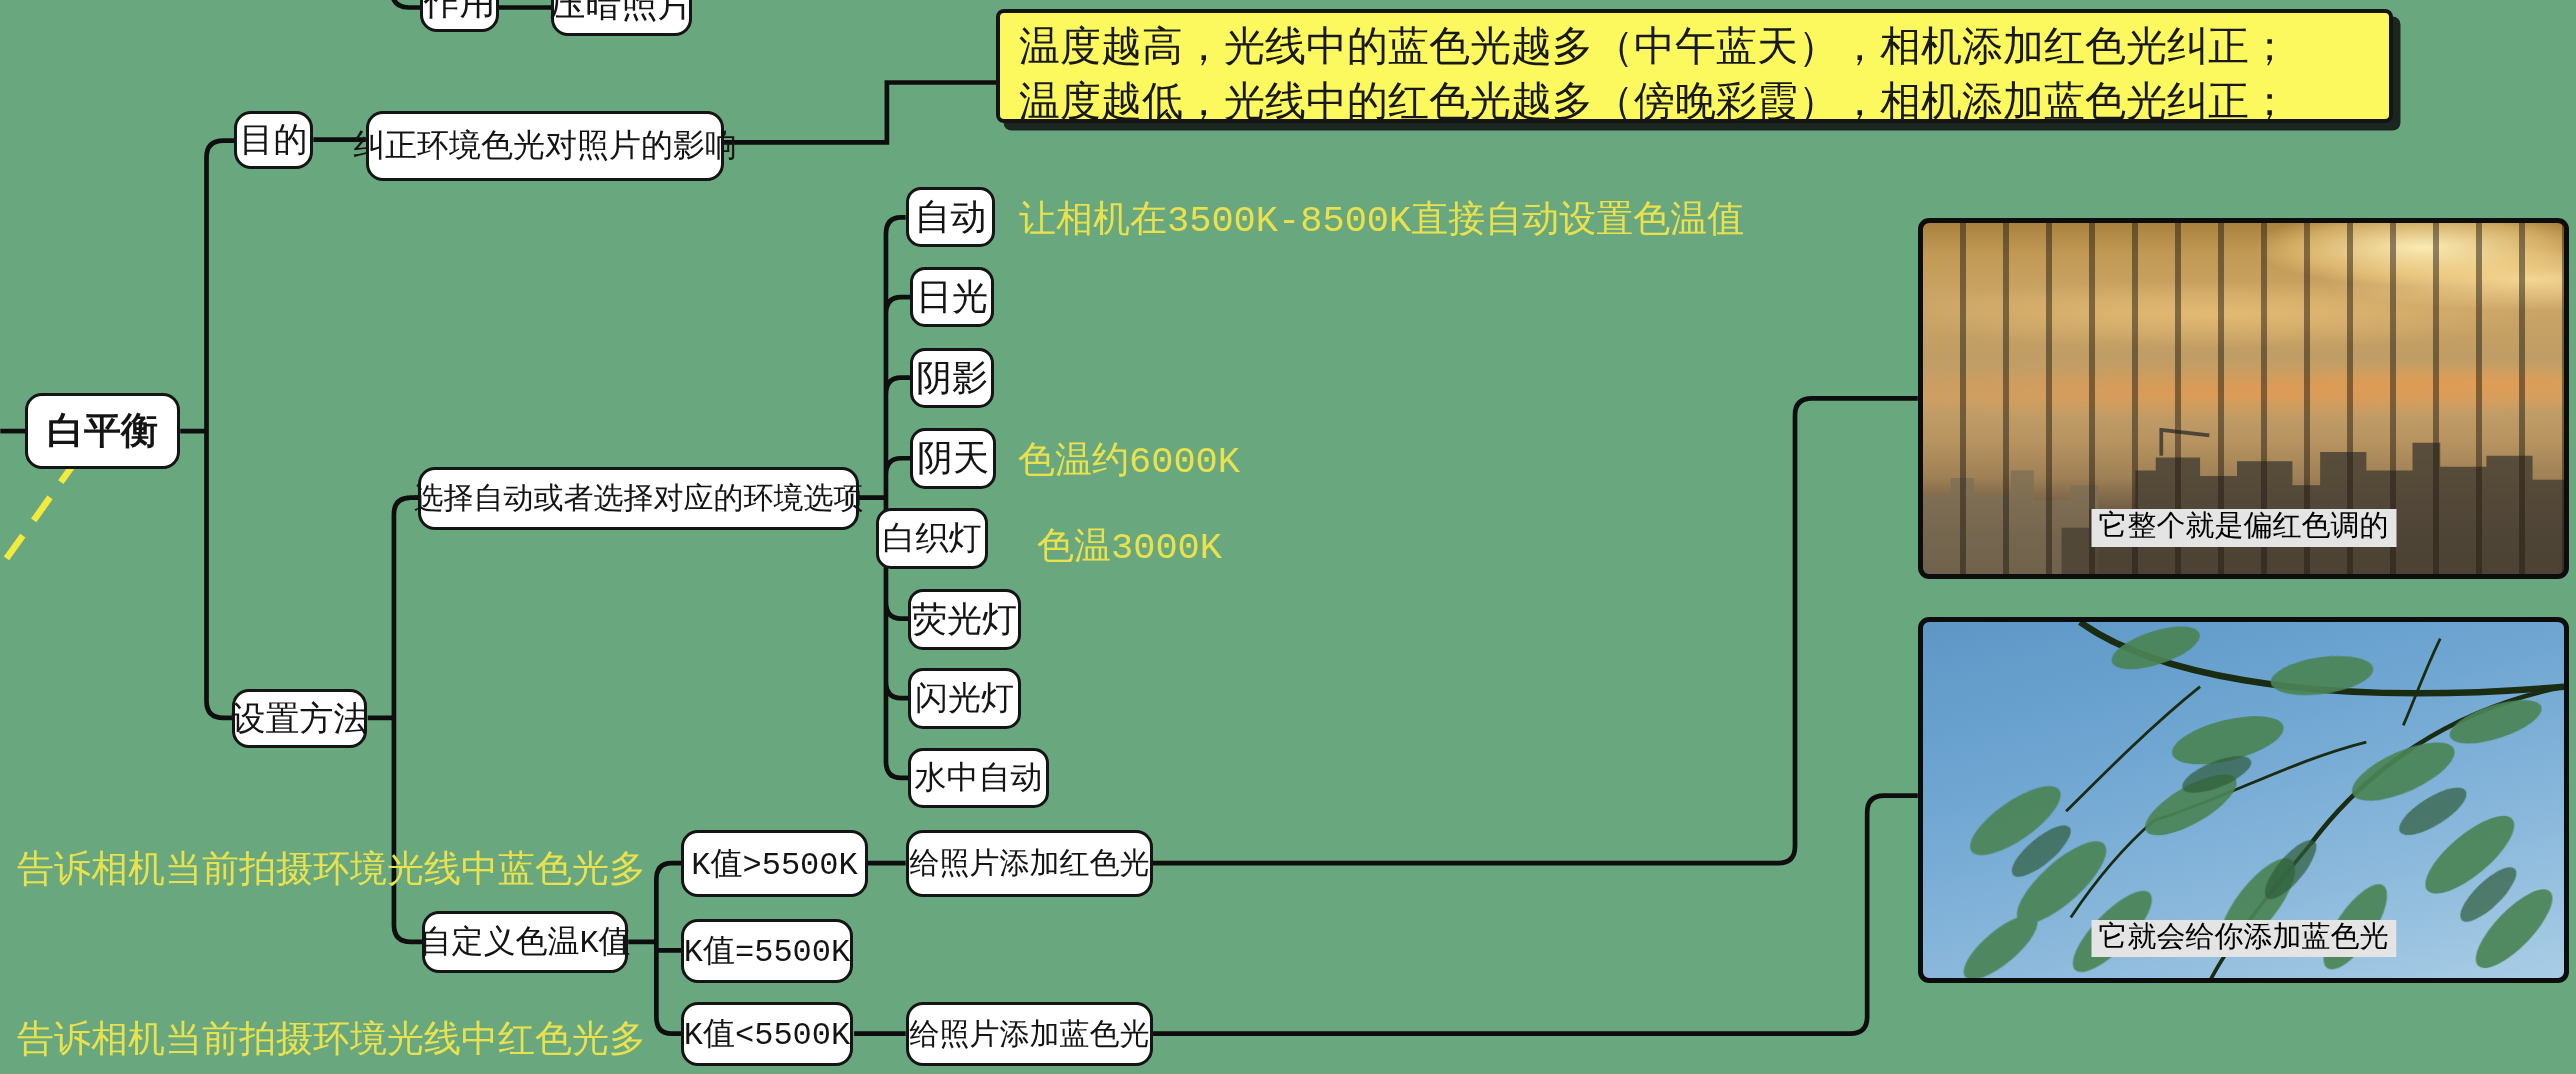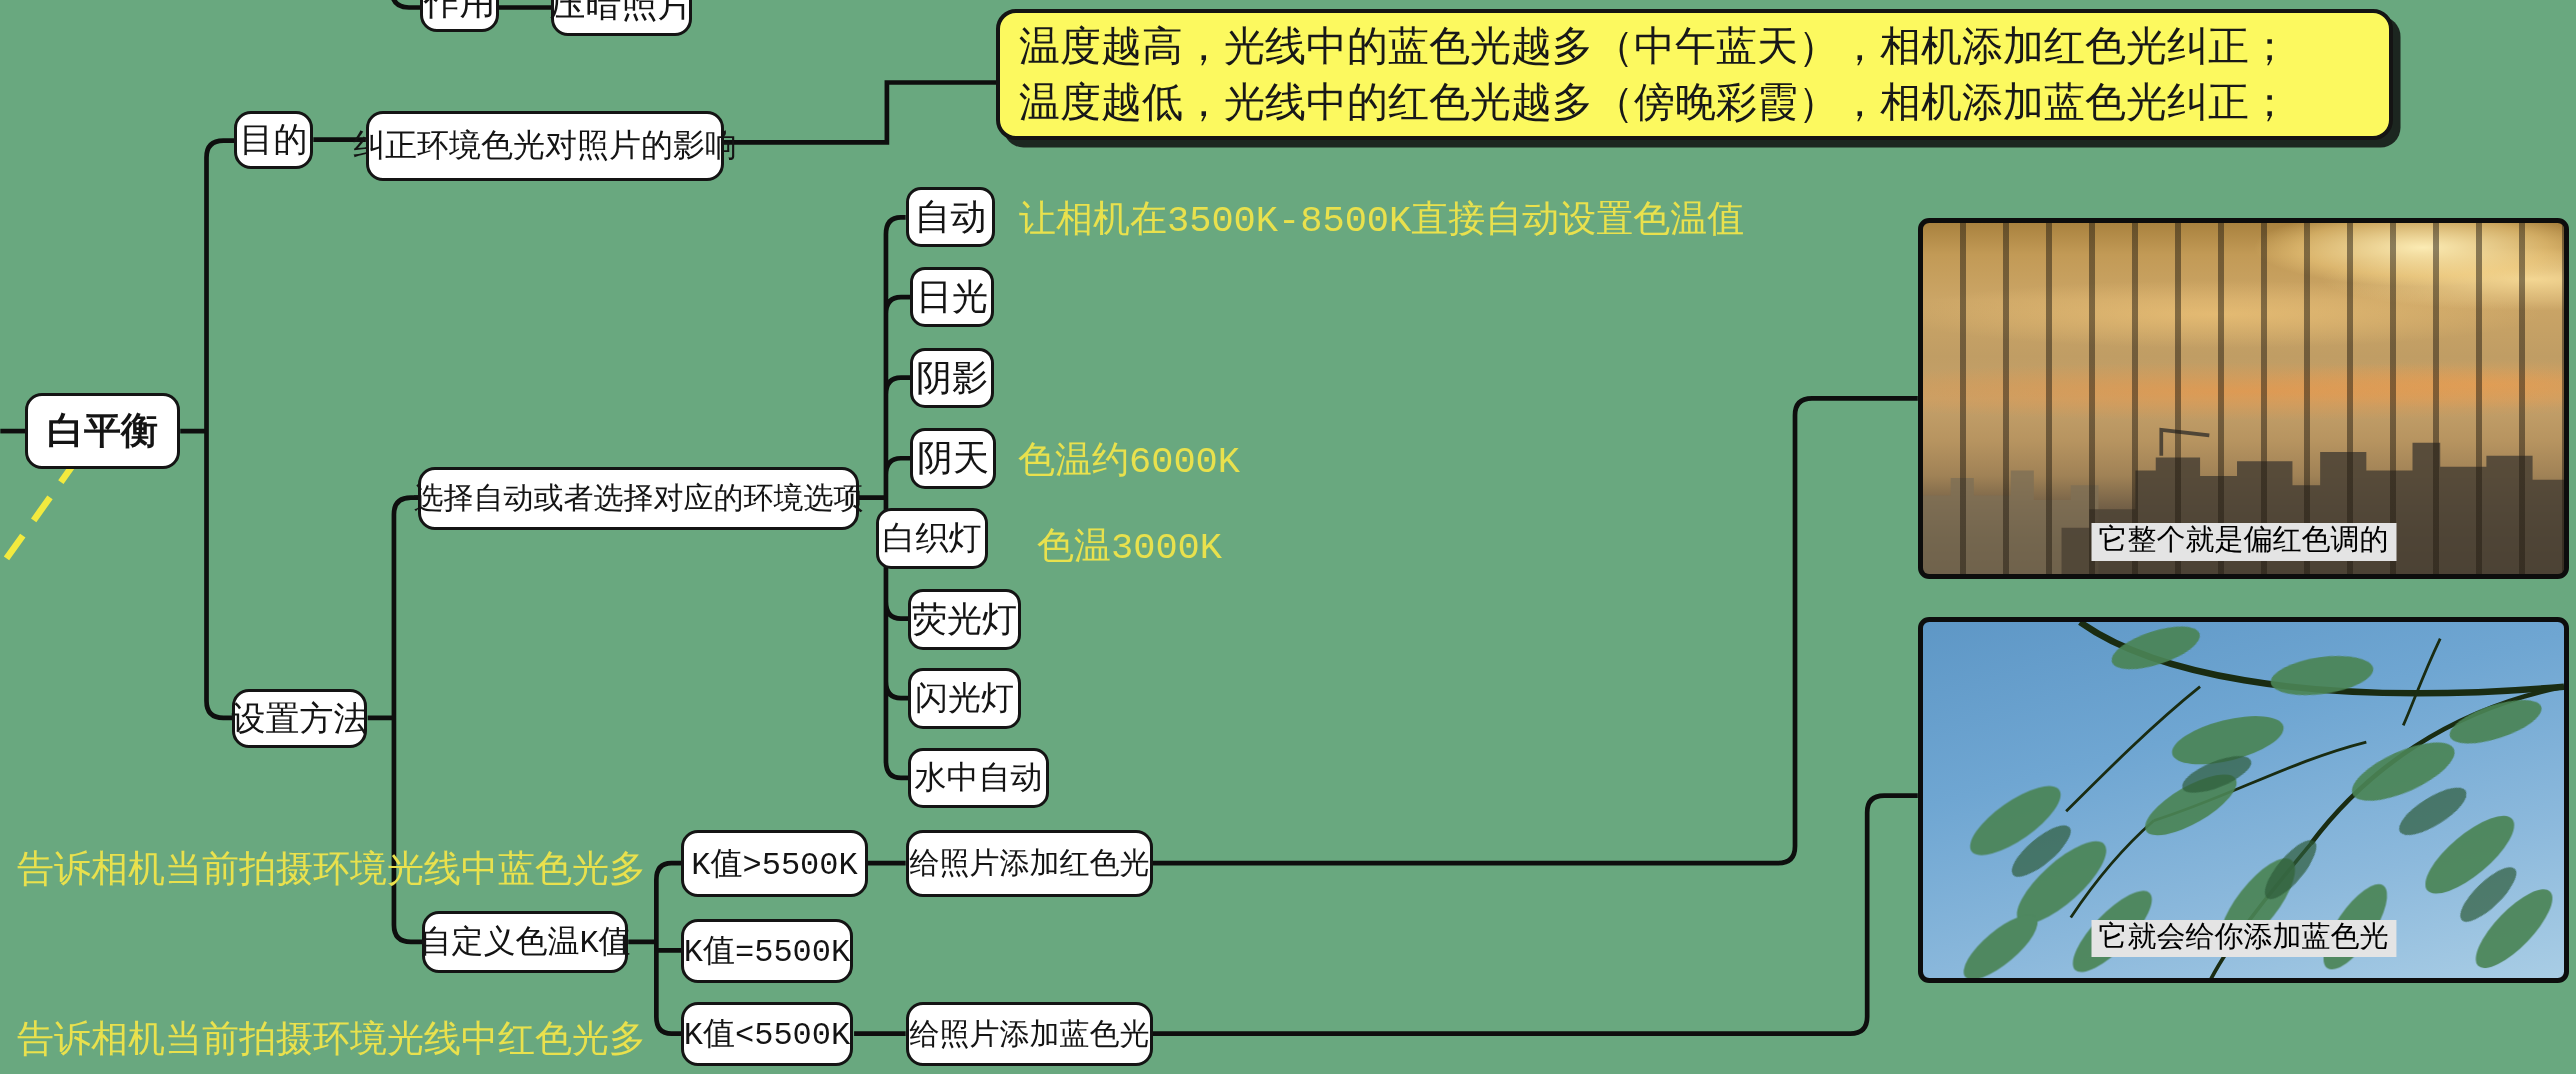--- a/index.html
+++ b/index.html
@@ -27,25 +27,25 @@
   .node.small-radius{border-radius:15px;}
   .ynote{
     position:absolute;
     color:#e9e14d;
     font-size:37px;
     white-space:nowrap;
     z-index:2;
   }
   .yellow-box{
     position:absolute;
-    left:996px;top:9.4px;width:1397px;height:131px;
+    left:996px;top:9.4px;width:1397px;height:114px;
     box-sizing:border-box;
     background:#fcf95f;
     border:4.7px solid #141414;
-    border-radius:20px;
+    border-radius:8px;
     box-shadow:7.5px 7.5px 0 rgba(15,15,15,0.85);
     padding:5.6px 19px;
     display:flex;flex-direction:column;justify-content:space-around;
     z-index:3;
   }
   .yellow-box .line{
     color:#181818;
     font-size:41px;
     white-space:nowrap;
   }
@@ -84,21 +84,21 @@
     position:absolute;
     left:50%;transform:translateX(-50%);
     background:#e4e4e4;
     color:#000;
     font-size:29px;
     line-height:36px;
     padding:0.9px 7.5px;
     white-space:nowrap;
     z-index:4;
   }
-  .caption-sunset{bottom:13px;text-align:right;}
+  .caption-sunset{bottom:27px;text-align:right;}
   .caption-bluesky{bottom:20.6px;}
 </style>
 </head>
 <body>
 
 <div id="canvas">
 
   <svg class="wires" viewBox="0 0 2748 1146">
     <g fill="none" stroke="#0e0e0e" stroke-width="5">
 

